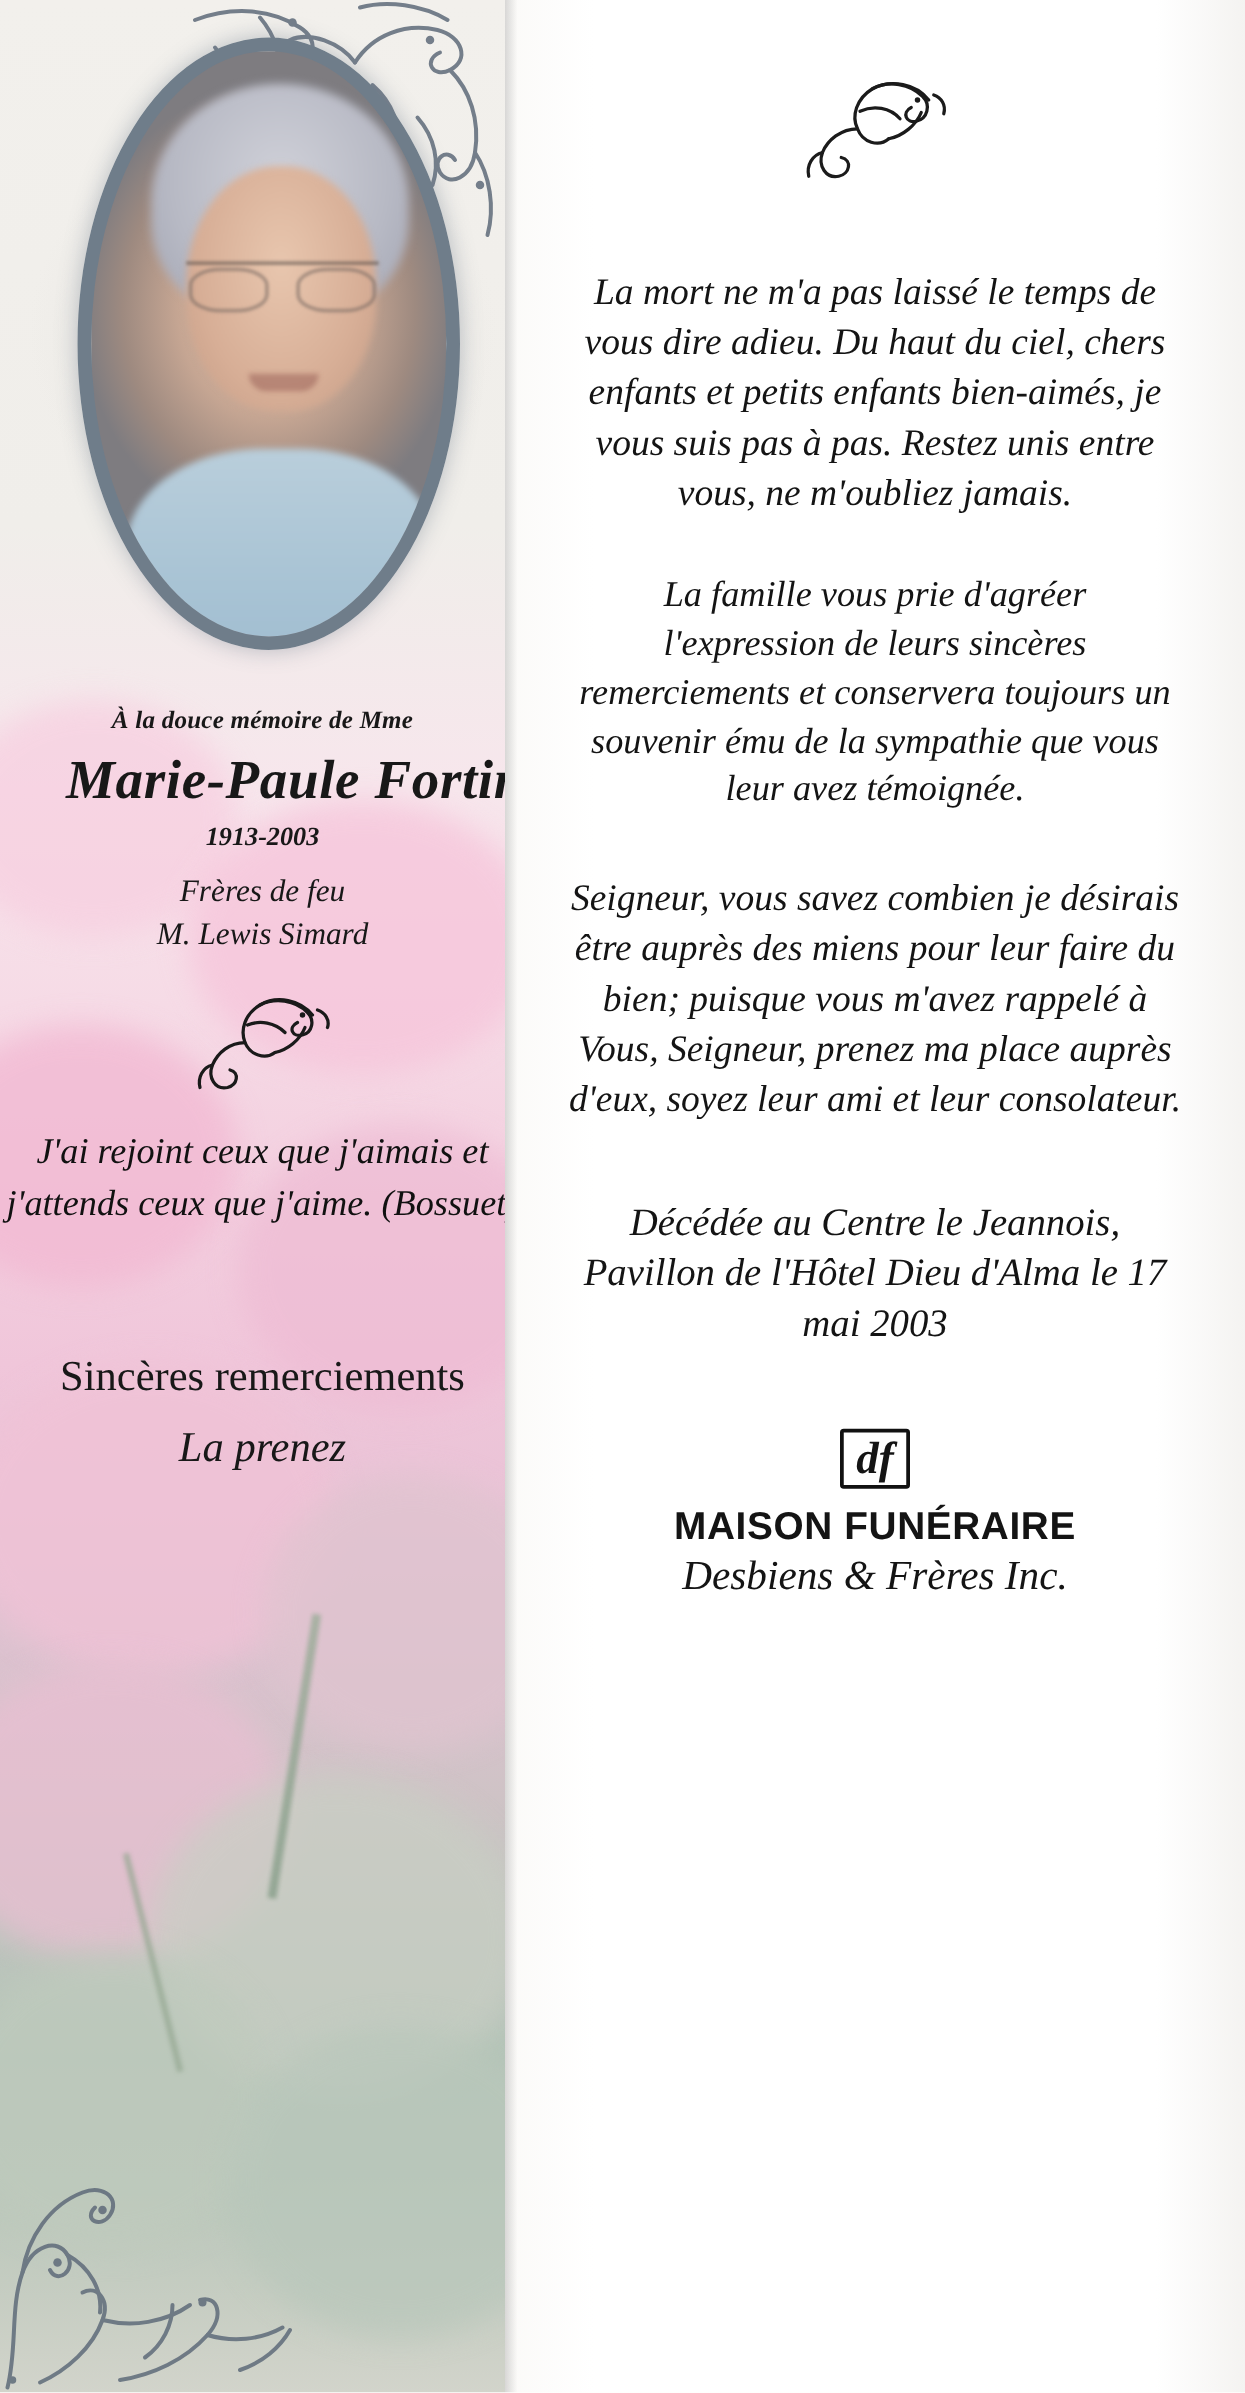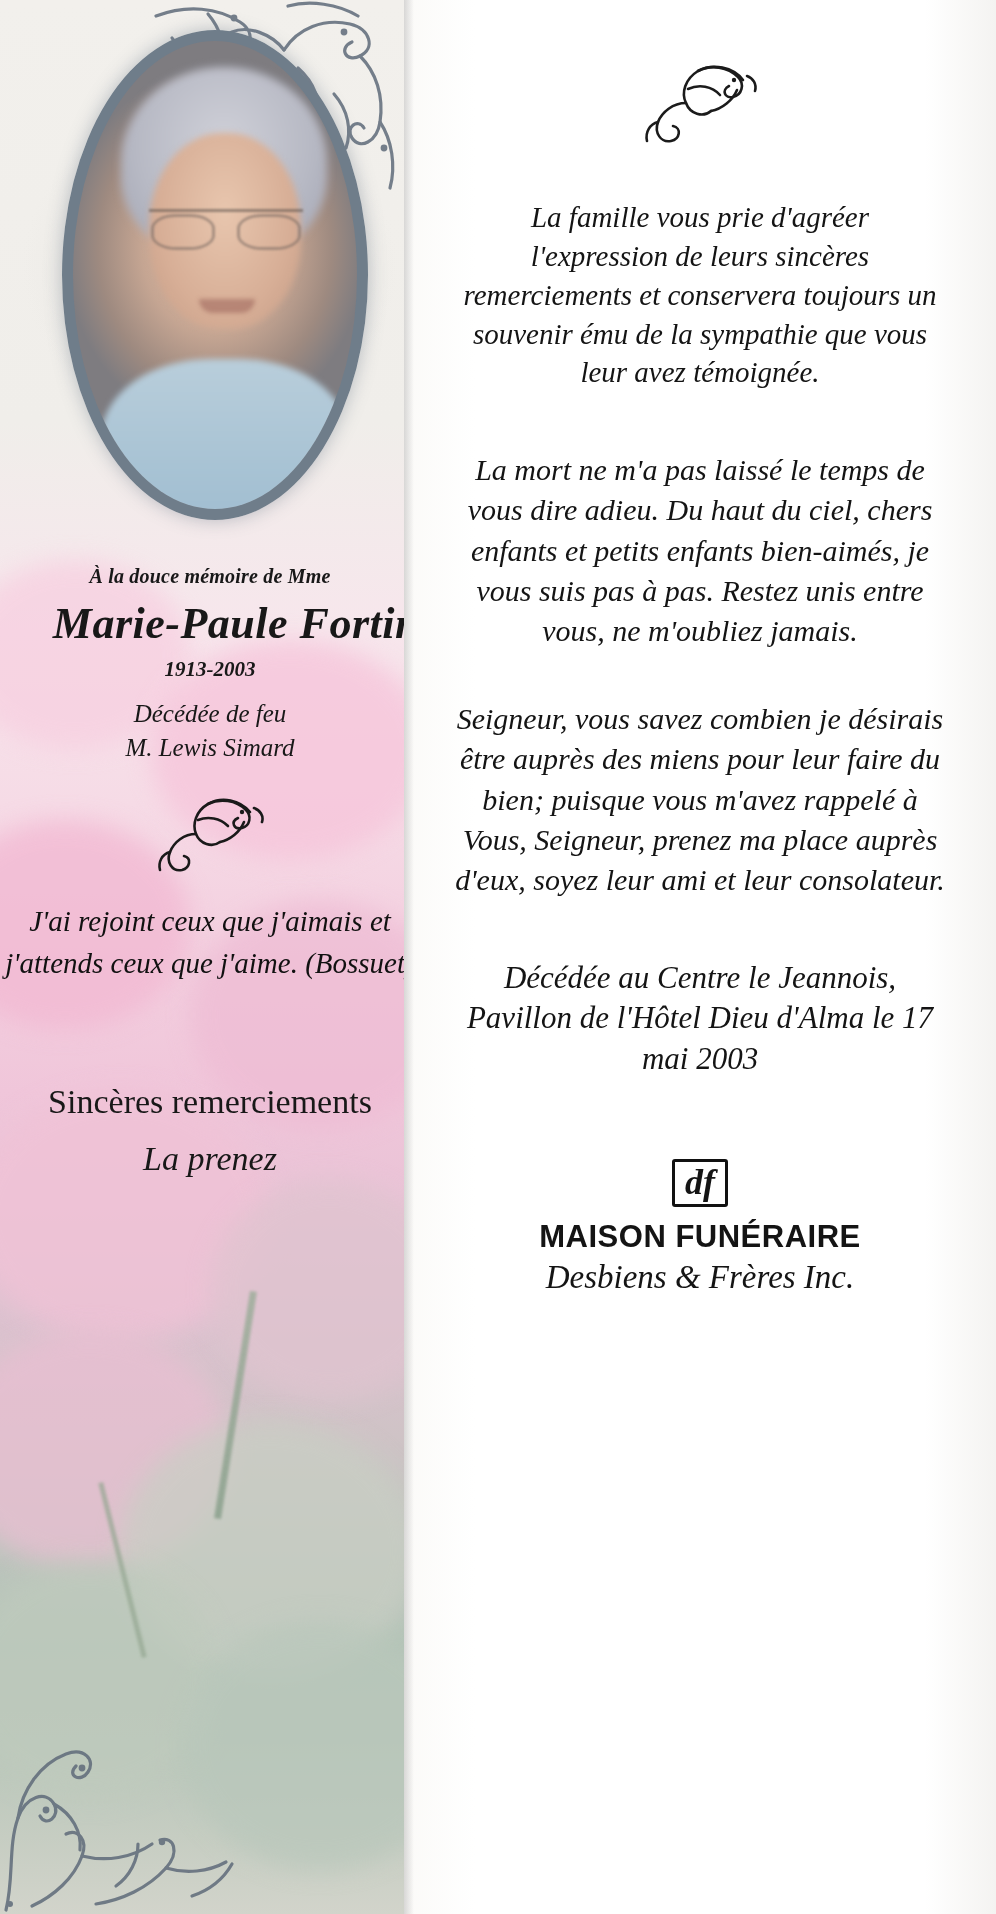--- a/index.html
+++ b/index.html
@@ -245,21 +245,21 @@
     padding: 0 6px;
     font-family: Liberation Serif, serif;
   }
   .p-place {
     margin-top: 58px;
     font-size: 31px;
     line-height: 1.3;
     padding: 0 10px;
   }
   .funeral-block {
-    margin-top: 80px;
+    margin-top: 64px;
     text-align: center;
   }
   .df-logo {
     display: inline-block;
     border: 3px solid #111;
     border-radius: 3px;
     padding: 2px 10px 4px 10px;
     font-size: 36px;
     font-weight: 700;
     font-style: italic;
@@ -346,21 +346,21 @@
         </div>
         <div class="mouth"></div>
         <div class="body"></div>
       </div>
     </div>
 
     <div class="left-text">
       <div class="memoire">À la douce mémoire de Mme</div>
       <div class="name">Marie-Paule Fortin</div>
       <div class="years">1913-2003</div>
-      <div class="spouse-line">Décédée de feu</div>
+      <div class="spouse-line">Frères de feu</div>
       <div class="spouse-name">M. Lewis Simard</div>
 
       <div class="dove-left">
         <svg viewBox="0 0 112 96" width="112" height="96" fill="none" stroke="currentColor" stroke-width="2.6" stroke-linecap="round">
           <path d="M96 22 C86 10 68 6 54 14 C42 21 38 34 42 44 C46 54 58 58 66 52"></path>
           <path d="M42 44 C30 44 20 52 16 62 C12 72 18 82 28 80 C36 78 38 68 30 66"></path>
           <path d="M54 14 C66 8 82 10 92 20 C98 26 96 36 88 38 C80 40 76 32 84 28"></path>
           <path d="M66 52 C76 50 86 42 90 32"></path>
           <path d="M100 18 C106 20 110 26 108 32"></path>
           <path d="M16 62 C8 64 4 72 6 80"></path>
@@ -385,22 +385,22 @@
           <path d="M45 47 C32 47 21 56 17 66 C13 77 20 87 30 85 C39 83 41 72 32 70"></path>
           <path d="M57 15 C70 8 87 11 97 21 C104 28 101 39 92 41 C84 43 80 34 88 30"></path>
           <path d="M70 55 C81 53 92 44 96 34"></path>
           <path d="M106 20 C112 22 116 28 114 35"></path>
           <path d="M17 66 C9 68 4 76 6 85"></path>
           <path d="M47 33 C58 28 71 30 79 39"></path>
           <circle cx="93" cy="24" r="2.2" fill="currentColor" stroke="none"></circle>
         </svg>
       </div>
 
+      <div class="para p-death">La mort ne m'a pas laissé le temps de vous dire adieu. Du haut du ciel, chers enfants et petits enfants bien-aimés, je vous suis pas à pas. Restez unis entre vous, ne m'oubliez jamais.</div>
       <div class="para p-thanks">La famille vous prie d'agréer l'expression de leurs sincères remerciements et conservera toujours un souvenir ému de la sympathie que vous leur avez témoignée.</div>
-      <div class="para p-death">La mort ne m'a pas laissé le temps de vous dire adieu. Du haut du ciel, chers enfants et petits enfants bien-aimés, je vous suis pas à pas. Restez unis entre vous, ne m'oubliez jamais.</div>
       <div class="para p-lord">Seigneur, vous savez combien je désirais être auprès des miens pour leur faire du bien; puisque vous m'avez rappelé à Vous, Seigneur, prenez ma place auprès d'eux, soyez leur ami et leur consolateur.</div>
       <div class="para p-place">Décédée  au Centre le Jeannois, Pavillon de l'Hôtel Dieu d'Alma le 17 mai 2003</div>
 
       <div class="funeral-block">
         <div class="df-logo">df</div>
         <div class="fh-line1">MAISON FUNÉRAIRE</div>
         <div class="fh-line2">Desbiens &amp; Frères Inc.</div>
       </div>
     </div>
   </div>

